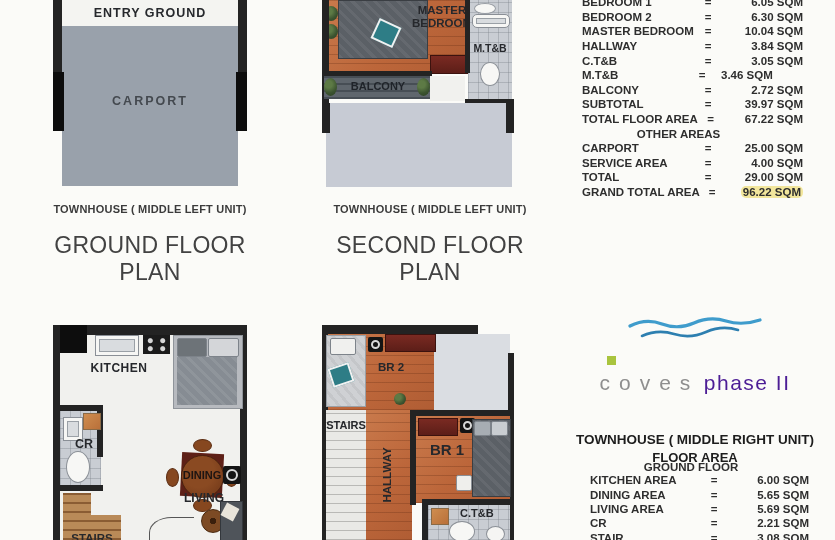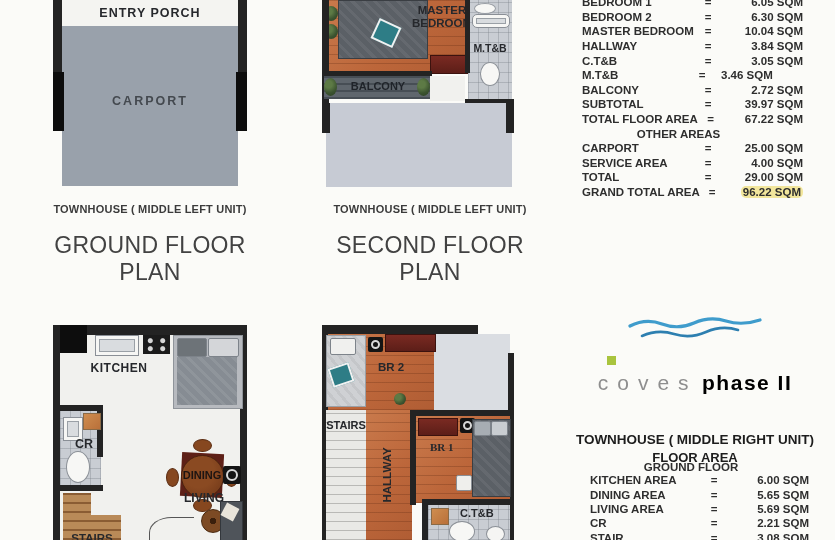--- a/index.html
+++ b/index.html
@@ -52,33 +52,33 @@
   .theader{justify-content:center;padding-right:62px;}
   .hl{background:#f2e69c;padding:0 2px;border-radius:5px;}
 
   .rtable .trow{padding-left:45px;padding-right:28px;height:14.4px;}
 
   
   .brandname{position:absolute;font-family:"Liberation Serif",serif;font-weight:700;
       font-size:31px;letter-spacing:7px;color:#1d5c8e;text-align:center;width:240px;}
   .brandsub{position:absolute;width:260px;text-align:center;white-space:nowrap;}
   .coves{font-size:21px;letter-spacing:9px;color:#8e8e8e;}
-  .phase{font-size:21px;letter-spacing:1.5px;color:#000000;font-weight:bold;}
+  .phase{font-size:21px;letter-spacing:1.5px;color:#4c1d95;}
   .greensq{position:absolute;width:9px;height:9px;background:#a9c43e;}
 
   .unit-title{position:absolute;width:300px;text-align:center;font-weight:700;font-size:13.5px;color:#1d1d1d;}
 </style>
 </head>
 <body>
 
 <div class="page">
 
   <div class="plan" style="left:53px;top:0;width:194px;height:187px;">
     <div class="abs whitefloor" style="left:9px;top:0;width:176px;height:26px;background:#f4f4f1;"></div>
-    <div class="roomlabel" style="left:0;top:6px;width:194px;text-align:center;font-size:12.5px;letter-spacing:1px;">ENTRY PORCH</div>
+    <div class="roomlabel" style="left:0;top:6px;width:194px;text-align:center;font-size:12.5px;letter-spacing:1px;">ENTRY GROUND</div>
     <div class="abs" style="left:9px;top:26px;width:176px;height:160px;background:#99a1ab;"></div>
     <div class="roomlabel" style="left:0;top:94px;width:194px;text-align:center;font-size:12.5px;letter-spacing:2px;color:#44494f;">CARPORT</div>
     <div class="wall" style="left:0;top:0;width:9px;height:131px;"></div>
     <div class="wall" style="left:185px;top:0;width:9px;height:131px;"></div>
     <div class="wallb" style="left:0;top:72px;width:11px;height:59px;"></div>
     <div class="wallb" style="left:183px;top:72px;width:11px;height:59px;"></div>
   </div>
   <div class="caption" style="left:30px;top:203px;width:240px;">
     <div class="cap-small">TOWNHOUSE ( MIDDLE LEFT UNIT)</div>
     <div class="cap-large">GROUND FLOOR PLAN</div>
@@ -261,21 +261,21 @@
     <div class="roomlabel" style="left:1px;top:94px;width:46px;text-align:center;font-size:11px;">STAIRS</div>
 
     <div class="abs wood" style="left:44px;top:85px;width:46px;height:130px;"></div>
     <div class="roomlabel" style="left:21px;top:143px;width:90px;height:14px;text-align:center;font-size:11.5px;transform:rotate(-90deg);">HALLWAY</div>
 
     <div class="abs wood" style="left:94px;top:91px;width:94px;height:87px;"></div>
     <div class="wall" style="left:88px;top:85px;width:104px;height:6px;"></div>
     <div class="wall" style="left:88px;top:85px;width:6px;height:95px;"></div>
     <div class="cabinet" style="left:96px;top:93px;width:38px;height:16px;"></div>
     <div class="fan" style="left:138px;top:93px;width:15px;height:15px;"></div>
-    <div class="roomlabel" style="left:108px;top:116px;font-size:11px;font-family:Liberation Serif, serif;">BR 1</div>
+    <div class="roomlabel" style="left:108px;top:116px;font-size:15px;">BR 1</div>
     <div class="bed" style="left:150px;top:94px;width:37px;height:76px;"></div>
     <div class="pillow" style="left:152px;top:96px;width:15px;height:13px;"></div>
     <div class="pillow" style="left:169px;top:96px;width:15px;height:13px;background:#c9cdd1;"></div>
     <div class="abs" style="left:134px;top:150px;width:14px;height:14px;background:#efefec;border:1px solid #8a8f96;border-radius:2px;"></div>
 
     <div class="abs tile" style="left:106px;top:180px;width:82px;height:35px;"></div>
     <div class="wall" style="left:100px;top:174px;width:92px;height:6px;"></div>
     <div class="wall" style="left:100px;top:174px;width:6px;height:41px;"></div>
     <div class="roomlabel" style="left:138px;top:182px;font-size:11px;">C.T&amp;B</div>
     <div class="shower" style="left:109px;top:183px;width:16px;height:15px;"></div>

